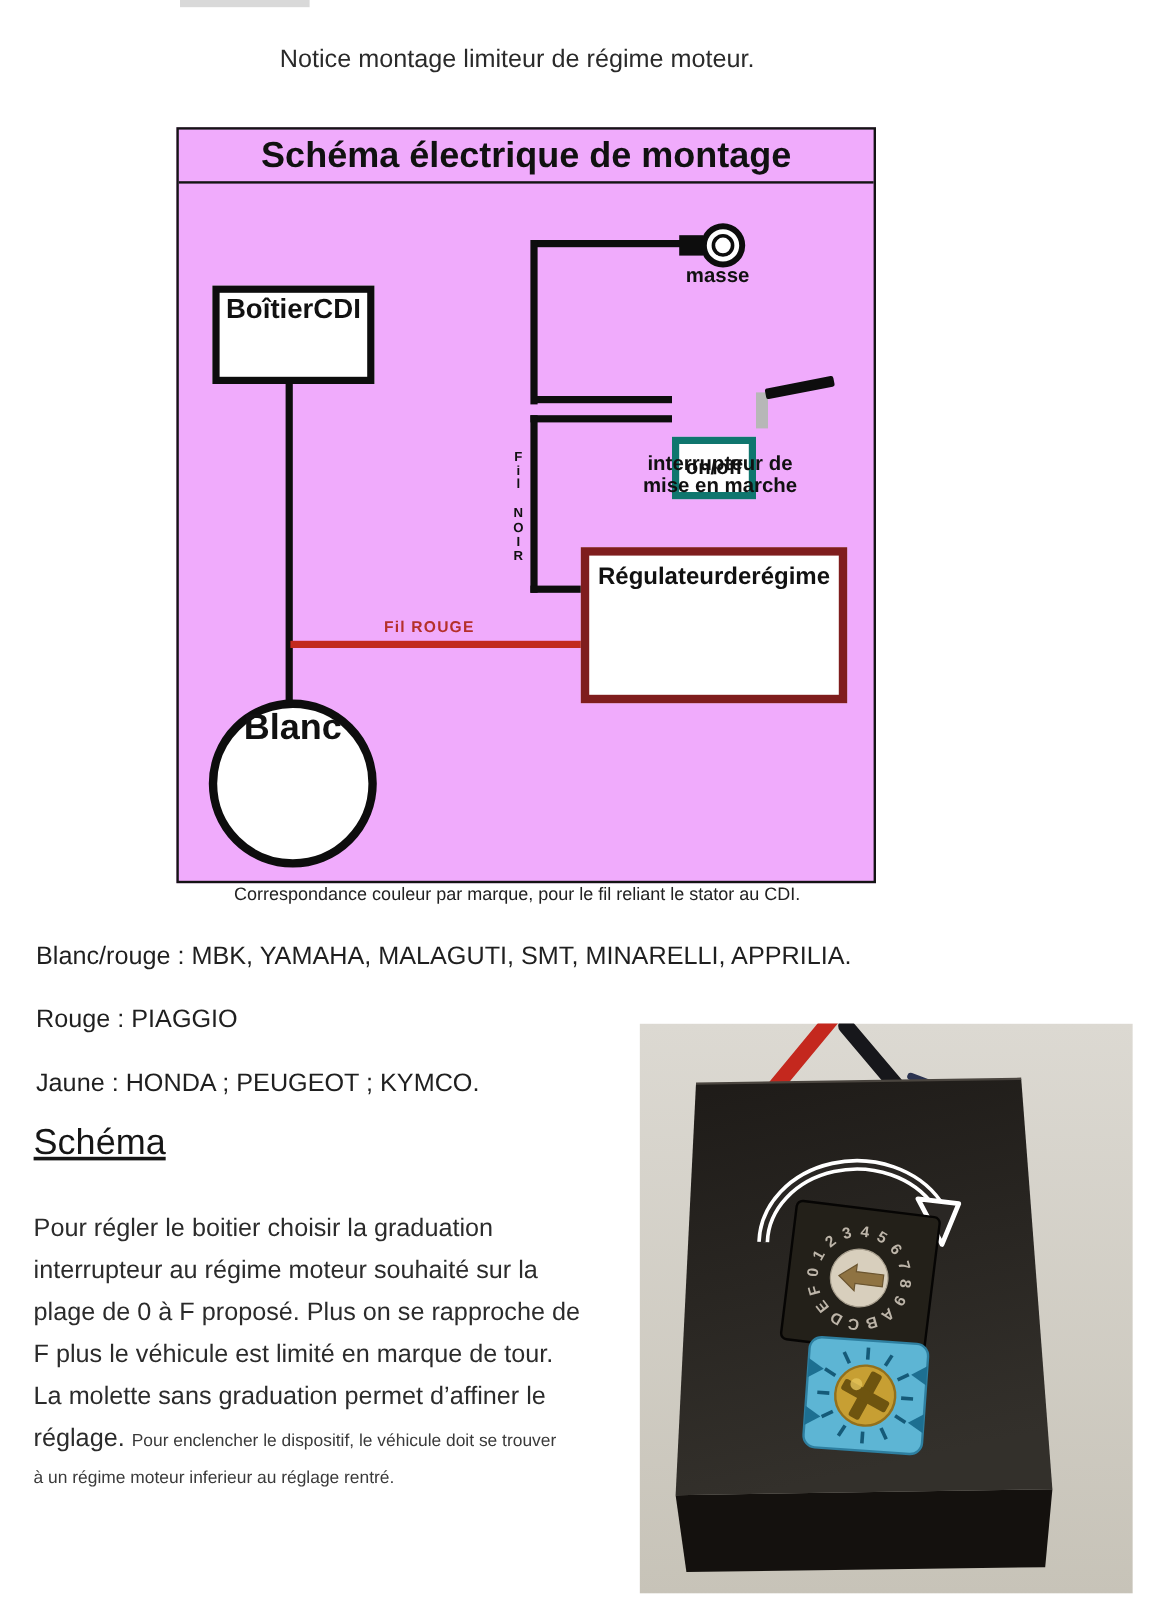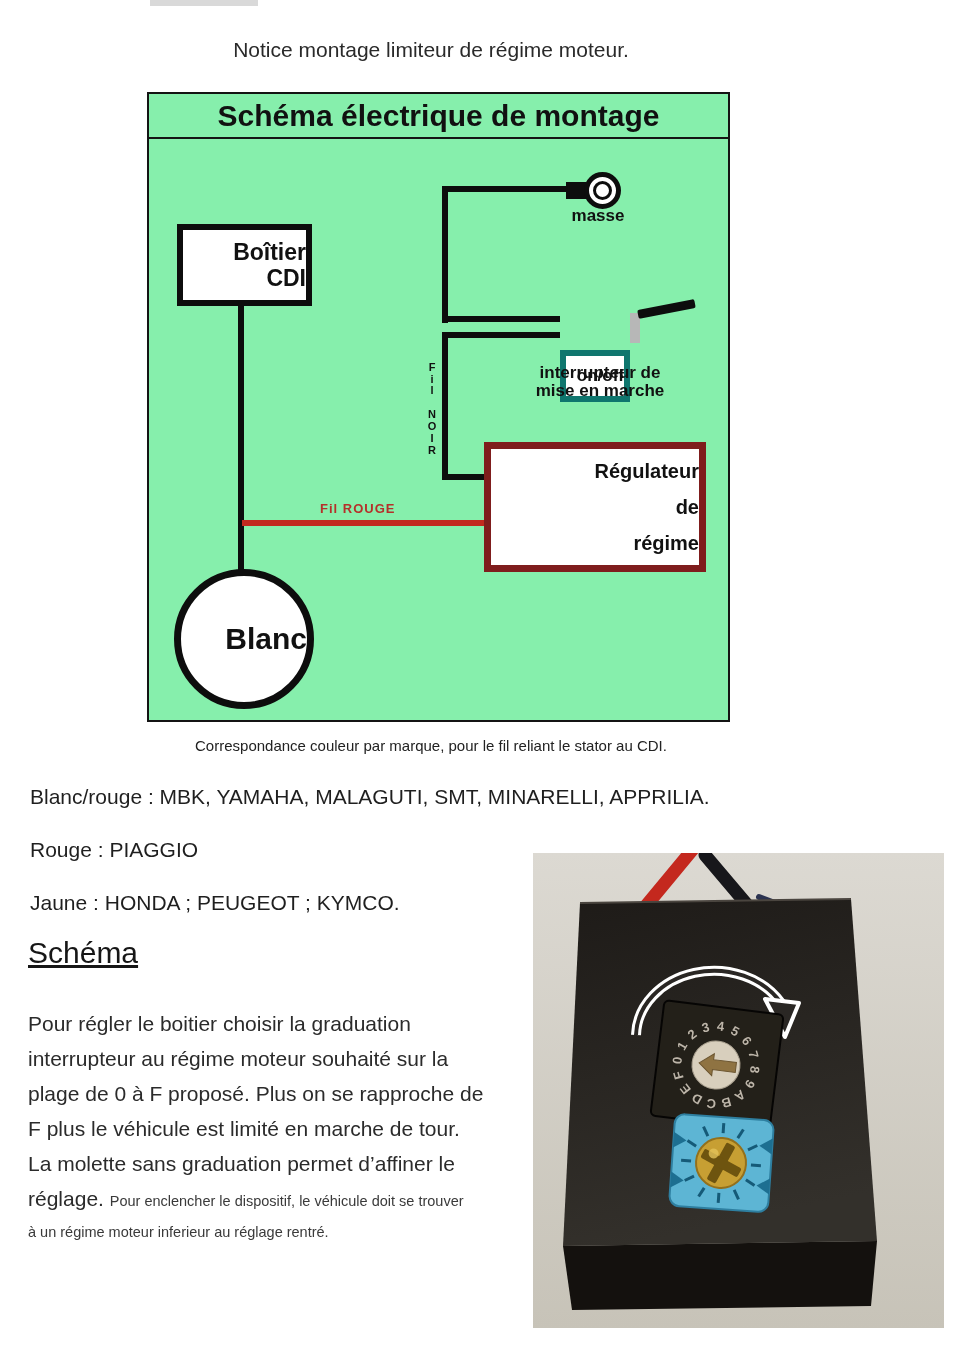--- a/index.html
+++ b/index.html
@@ -5,24 +5,24 @@
   html,body{margin:0;padding:0;background:#ffffff;}
   .page{position:relative;width:960px;height:1351px;background:#ffffff;overflow:hidden;
         font-family:"Liberation Sans","DejaVu Sans",sans-serif;color:#1c1c1c;}
   .abs{position:absolute;}
 
   
   .doc-title{left:0;top:38px;width:862px;text-align:center;font-size:21px;color:#2a2a2a;}
   .scan-artifact{left:150px;top:0;width:108px;height:6px;background:#cccccc;opacity:.75;}
 
   
-  .diagram{left:147px;top:92px;width:579px;height:626px;border:2px solid #141414;background:#86efac;}
+  .diagram{left:147px;top:106px;width:579px;height:626px;border:2px solid #141414;background:#f0abfc;}
   .diag-header{position:absolute;left:0;top:0;width:100%;height:43px;line-height:44px;
                border-bottom:2px solid #141414;text-align:center;font-weight:bold;font-size:30px;color:#111;}
-  .node{position:absolute;display:flex;flex-direction:column;justify-content:center;align-items:flex-end;
+  .node{position:absolute;display:flex;flex-direction:row;justify-content:center;align-items:flex-start;
         background:#fff;color:#111;font-weight:bold;text-align:center;}
   .box-cdi{left:28px;top:130px;width:123px;height:70px;border:6px solid #0d0d0d;font-size:23px;line-height:26px;}
   .box-reg{left:335px;top:348px;width:208px;height:116px;border:7px solid #7f1d1d;font-size:20px;line-height:36px;}
   .box-onoff{left:411px;top:210px;width:58px;height:40px;border:6px solid #0f766e;font-size:17px;line-height:40px;margin-top:46px;}
   .circle-stator{left:25px;top:475px;width:126px;height:126px;border:7px solid #0d0d0d;border-radius:50%;font-size:30px;}
   .wire{position:absolute;background:#0d0d0d;}
   .wire-red{position:absolute;background:#c2291f;}
   .ring-outer{left:435px;top:78px;width:27px;height:27px;border:5px solid #0d0d0d;border-radius:50%;
               display:flex;align-items:center;justify-content:center;background:#fff;}
   .ring-inner{width:13px;height:13px;border:3px solid #0d0d0d;border-radius:50%;background:#fff;}
@@ -121,21 +121,21 @@
 
   <div class="abs corr-line" style="top:785px">Blanc/rouge : MBK, YAMAHA, MALAGUTI, SMT, MINARELLI, APPRILIA.</div>
   <div class="abs corr-line" style="top:838px">Rouge : PIAGGIO</div>
   <div class="abs corr-line" style="top:891px">Jaune : HONDA ; PEUGEOT ; KYMCO.</div>
 
   <div class="abs reglage-h">Schéma</div>
   <div class="abs reglage-p">
     <span class="big">Pour régler le boitier choisir la graduation</span>
     <span class="big">interrupteur au régime moteur souhaité sur la</span>
     <span class="big">plage de 0 à F proposé. Plus on se rapproche de</span>
-    <span class="big">F plus le véhicule est limité en marche de tour.</span>
+    <span class="big">F plus le véhicule est limité en marque de tour.</span>
     <span class="big">La molette sans graduation permet d’affiner le</span>
     <span class="mix">
       <span>réglage.</span>
       <span class="small">Pour enclencher le dispositif, le véhicule doit se trouver</span>
     </span>
     <span class="small-line">à un régime moteur inferieur au réglage rentré.</span>
   </div>
 
   <div class="abs photo">
     <svg width="411" height="475" viewBox="0 0 411 475" xmlns="http://www.w3.org/2000/svg">

